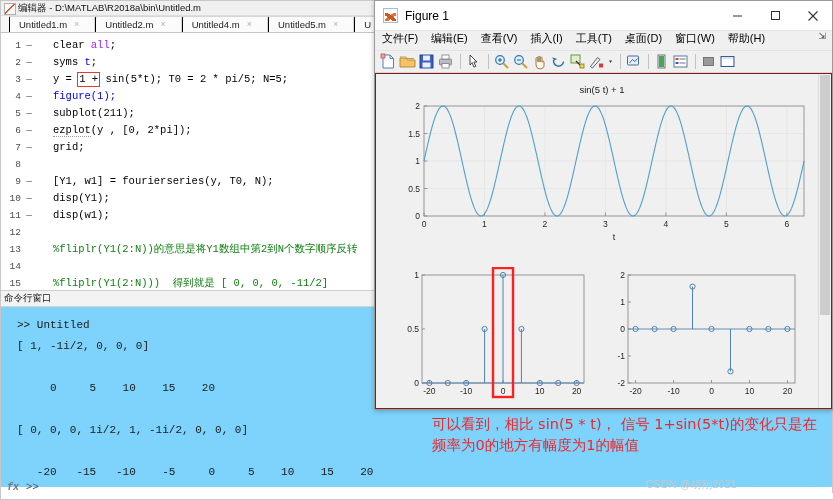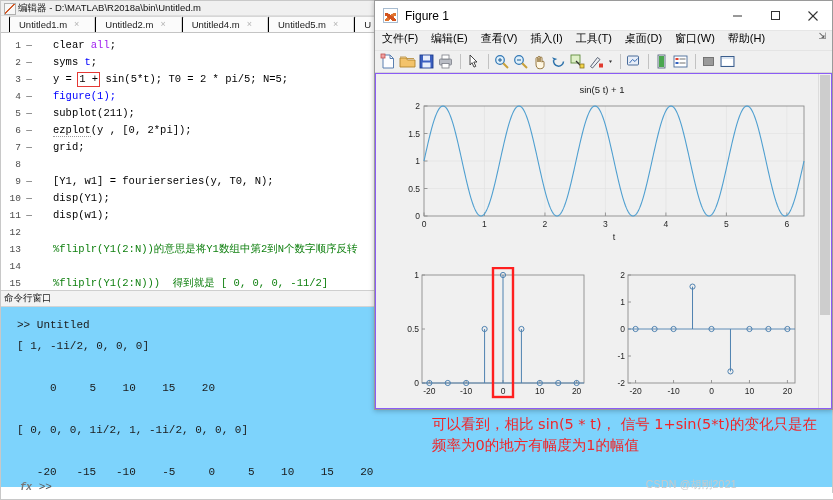--- a/index.html
+++ b/index.html
@@ -84,29 +84,29 @@
     height: 16px; background: #f3f3f3; border-bottom: 1px solid #d4d4d4;
     display: flex; align-items: center; padding-left: 3px;
     font-size: 9.5px; color: #1a1a1a;
   }
   .cmd-body {
     background: #7dd3fc; height: 180px; padding: 8px 0 0 16px;
     font-family: "Liberation Mono", "DejaVu Sans Mono", monospace;
     font-size: 11px; color: #1a1a1a; white-space: pre; line-height: 21px;
   }
   .cmd-prompt-row {
-    position: absolute; left: 19px; bottom: 6px;
+    position: absolute; left: 6px; bottom: 6px;
     font-family: "Liberation Mono","DejaVu Sans Mono", monospace; font-size: 11px; color: #555;
   }
   .fx { font-style: italic; font-weight: bold; font-size: 10px; color: #777; }
 
   
   .figure-window {
     position: absolute; left: 374px; top: 0px; width: 459px; height: 410px;
-    background: #8b5cf6; border: 1px solid #9a9a9a;
+    background: #7f1d1d; border: 1px solid #9a9a9a;
     box-shadow: 0 1px 5px rgba(0,0,0,0.25);
   }
   .fig-titlebar {
     height: 30px; background: #ffffff; display: flex; align-items: center;
     padding-left: 8px; border-bottom: 1px solid #e6e6e6;
   }
   .fig-icon {
     width: 15px; height: 15px; margin-right: 7px; position: relative; flex: none;
     background: #ffffff; border: 1px solid #a8bcd0;
   }

